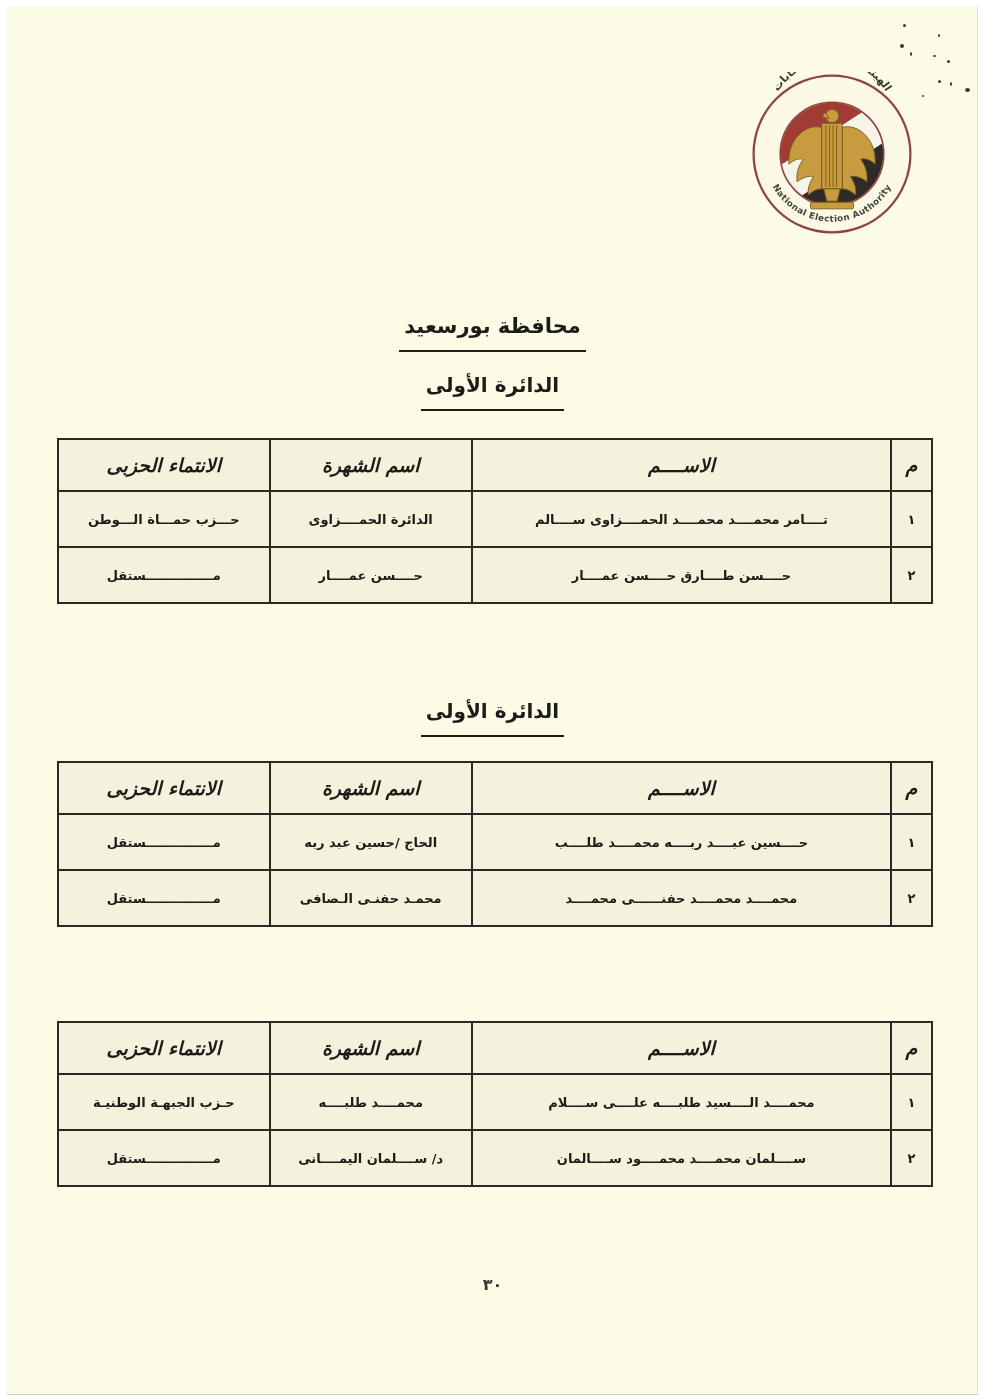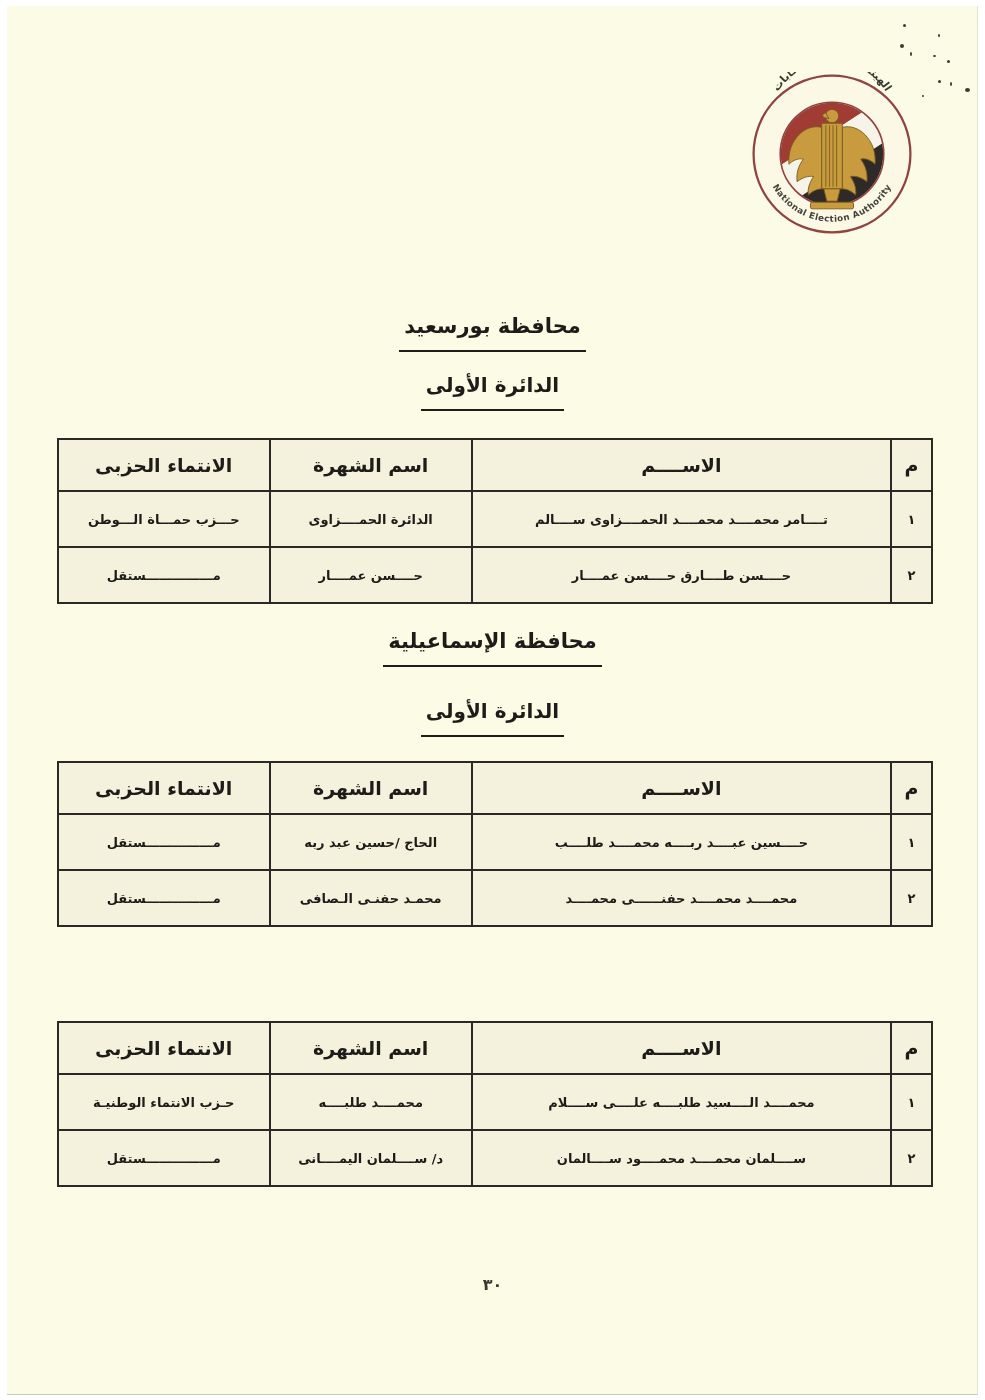--- a/index.html
+++ b/index.html
@@ -36,21 +36,21 @@
     border-collapse:collapse;table-layout:fixed;
     background:#f4f2dd;
   }
   .t1{top:438px;} .t2{top:761px;} .t3{top:1021px;}
   table.cand th,table.cand td{
     border:2px solid #2a2925;color:#1d1c18;font-weight:bold;
     text-align:center;vertical-align:middle;white-space:nowrap;
     padding:0 4px;overflow:hidden;
   }
   table.cand{border:2.5px solid #2a2925;}
-  table.cand th{height:50px;font-size:19px;}
+  table.cand th{height:50px;font-size:19px;font-style:italic;}
   table.cand td{height:54px;font-size:13px;}
   .c-num{width:41px;}
   .c-name{width:418px;}
   .c-alias{width:202px;}
   .c-party{width:211px;}
   
   .pagenum{
     position:absolute;top:1242px;left:0;width:100%;text-align:center;
     font-size:16px;color:#3c3a2e;font-weight:bold;margin-top:33px;
   }
@@ -147,21 +147,20 @@
       </tr>
       <tr>
         <td>٢</td>
         <td>حــــسن طــــارق حــــسن عمــــار</td>
         <td>حــــسن عمــــار</td>
         <td>مـــــــــــــــستقل</td>
       </tr>
     </tbody>
   </table>
 
-  <div class="h h-gov h-g2"><span>محافظة الإسماعيلية</span></div>
   <div class="h h-dist h-d2"><span>الدائرة الأولى</span></div>
 
   <table class="cand t2">
     <colgroup>
         <col class="c-num">
         <col class="c-name">
         <col class="c-alias">
         <col class="c-party">
       </colgroup>
     <thead>
@@ -202,21 +201,21 @@
         <th>الاســــم</th>
         <th>اسم الشهرة</th>
         <th>الانتماء الحزبى</th>
       </tr>
     </thead>
     <tbody>
       <tr>
         <td>١</td>
         <td>محمــــد الــــسيد طلبــــه علــــى ســــلام</td>
         <td>محمــــد طلبــــه</td>
-        <td>حـزب الانتماء الوطنيـة</td>
+        <td>حـزب الجبهـة الوطنيـة</td>
       </tr>
       <tr>
         <td>٢</td>
         <td>ســــلمان محمــــد محمــــود ســــالمان</td>
         <td>د/ ســــلمان اليمــــانى</td>
         <td>مـــــــــــــــستقل</td>
       </tr>
     </tbody>
   </table>
 

